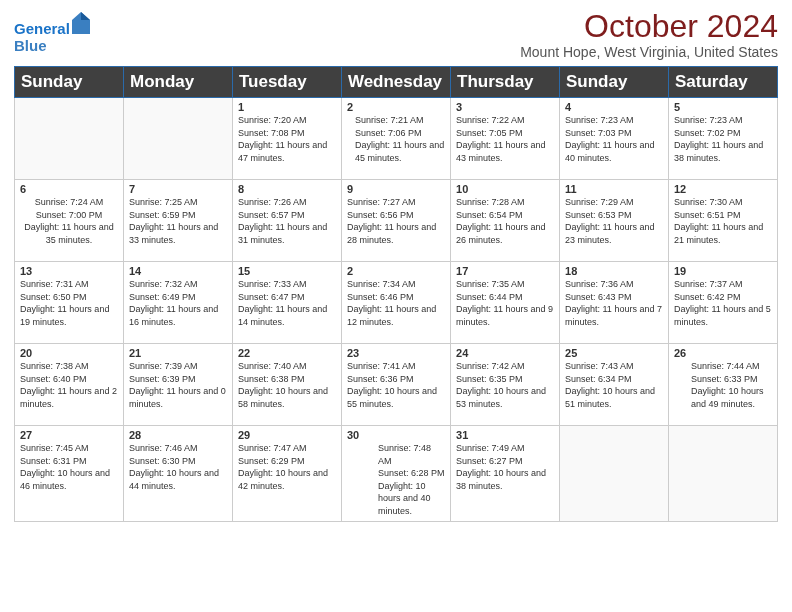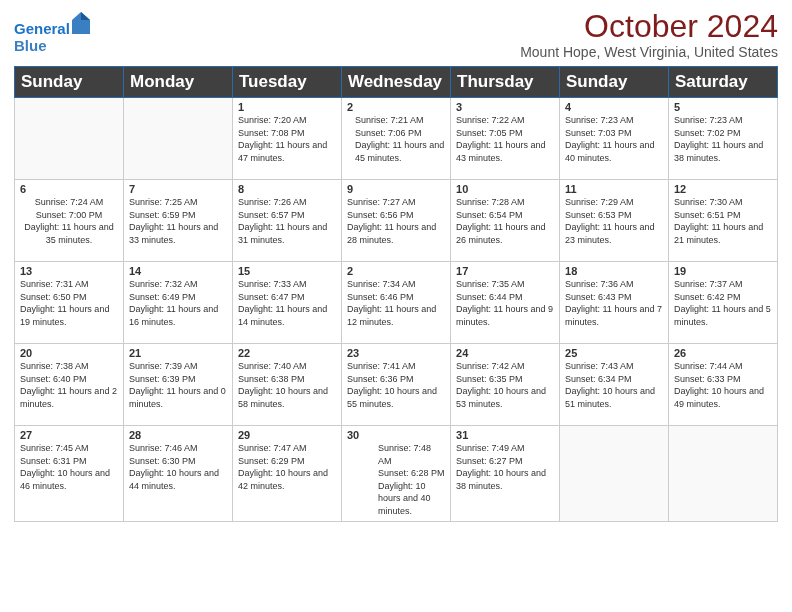--- a/index.html
+++ b/index.html
@@ -284,21 +284,21 @@
 Daylight: 10 hours and 53 minutes.</div>
           </td>
           <td>
             <span class="day-num">25</span>
             <div class="day-info" style="white-space: pre-line;">Sunrise: 7:43 AM
 Sunset: 6:34 PM
 Daylight: 10 hours and 51 minutes.</div>
           </td>
           <td>
             <span class="day-num">26</span>
-            <div class="day-info" style="white-space: pre-line;">Sunrise: 7:44 AM
+            <div class="day-info" style="white-space: pre-line; margin-left: 17px;">Sunrise: 7:44 AM
 Sunset: 6:33 PM
 Daylight: 10 hours and 49 minutes.</div>
           </td>
         </tr>
         <tr>
           <td>
             <span class="day-num">27</span>
             <div class="day-info" style="white-space: pre-line;">Sunrise: 7:45 AM
 Sunset: 6:31 PM
 Daylight: 10 hours and 46 minutes.</div>

